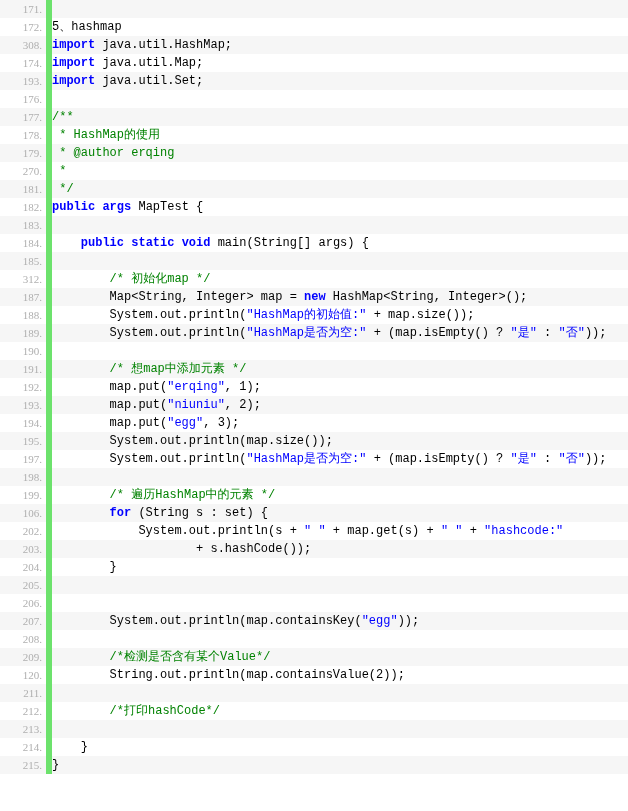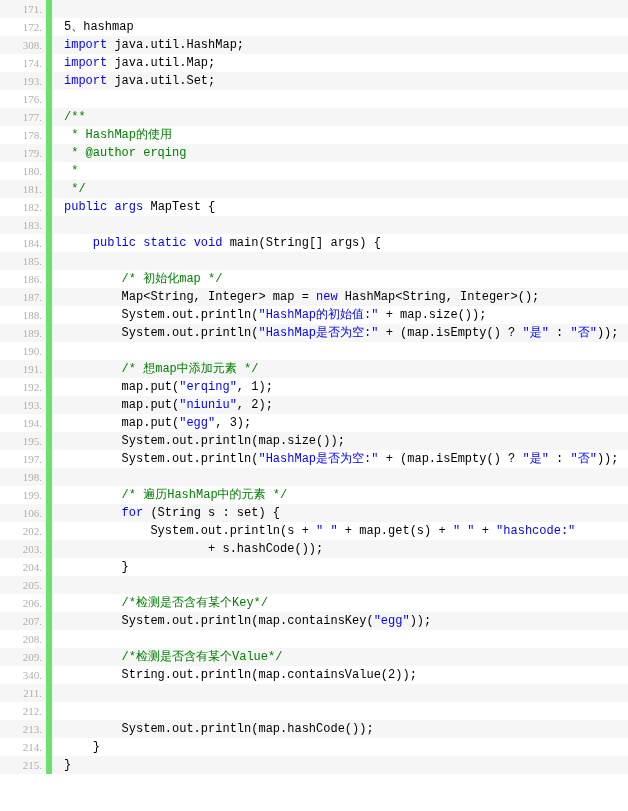--- a/index.html
+++ b/index.html
@@ -3,22 +3,22 @@
 <meta charset="utf-8">
 <style>
 * { margin: 0; padding: 0; box-sizing: border-box; }
 body { font-family: Consolas, "Courier New", monospace; font-size: 12px; background: #fff; width: 628px; }
 .code-container { display: flex; flex-direction: column; }
 .line { display: flex; align-items: stretch; min-height: 18px; line-height: 18px; }
 .line:nth-child(odd) { background: #f6f6f6; }
 .line:nth-child(even) { background: #fff; }
 .gutter { width: 46px; text-align: right; padding-right: 4px; color: #afafaf; font-size: 11px; user-select: none; flex-shrink: 0; font-family: Liberation Serif, serif; }
 .marker { width: 6px; background: #6ce26c; flex-shrink: 0; }
-.content { padding-left: 12px; white-space: pre; color: #000; }
-.kw { color: #0000ff; font-weight: normal; }
+.content { white-space: pre; color: #000; }
+.kw { color: #0000ff; font-weight: bold; }
 .str { color: #0000ff; }
 .cm { color: #008200; }
 .pl { color: #000; }
 .num { color: #000; }
 </style>
 </head>
 <body>
 
 <div class="code-container">
     <div class="line">
@@ -60,21 +60,21 @@
       <div class="gutter">178.</div>
       <div class="marker"></div>
       <div class="content"><span class="cm"> * HashMap的使用</span></div>
     </div>
     <div class="line">
       <div class="gutter">179.</div>
       <div class="marker"></div>
       <div class="content"><span class="cm"> * @author erqing</span></div>
     </div>
     <div class="line">
-      <div class="gutter">180.</div>
+      <div class="gutter">270.</div>
       <div class="marker"></div>
       <div class="content"><span class="cm"> * </span></div>
     </div>
     <div class="line">
       <div class="gutter">181.</div>
       <div class="marker"></div>
       <div class="content"><span class="cm"> */</span></div>
     </div>
     <div class="line">
       <div class="gutter">182.</div>
@@ -90,21 +90,21 @@
       <div class="gutter">184.</div>
       <div class="marker"></div>
       <div class="content"><span class="pl">    </span><span class="kw">public</span><span class="pl"> </span><span class="kw">static</span><span class="pl"> </span><span class="kw">void</span><span class="pl"> main(String[] args) {</span></div>
     </div>
     <div class="line">
       <div class="gutter">185.</div>
       <div class="marker"></div>
       <div class="content"><span class="pl"> </span></div>
     </div>
     <div class="line">
-      <div class="gutter">186.</div>
+      <div class="gutter">312.</div>
       <div class="marker"></div>
       <div class="content"><span class="pl">        </span><span class="cm">/* 初始化map */</span></div>
     </div>
     <div class="line">
       <div class="gutter">187.</div>
       <div class="marker"></div>
       <div class="content"><span class="pl">        Map&lt;String, Integer&gt; map = </span><span class="kw">new</span><span class="pl"> HashMap&lt;String, Integer&gt;();</span></div>
     </div>
     <div class="line">
       <div class="gutter">188.</div>
@@ -182,55 +182,55 @@
       <div class="content"><span class="pl">        }</span></div>
     </div>
     <div class="line">
       <div class="gutter">205.</div>
       <div class="marker"></div>
       <div class="content"><span class="pl"> </span></div>
     </div>
     <div class="line">
       <div class="gutter">206.</div>
       <div class="marker"></div>
-      <div class="content"><span class="pl">        </span><span class="cm">/*检测是否含有某个Key*/</span></div>
+      <div class="content"><span class="pl">        </span></div>
     </div>
     <div class="line">
       <div class="gutter">207.</div>
       <div class="marker"></div>
       <div class="content"><span class="pl">        System.out.println(map.containsKey(</span><span class="str">"egg"</span><span class="pl">));</span></div>
     </div>
     <div class="line">
       <div class="gutter">208.</div>
       <div class="marker"></div>
       <div class="content"><span class="pl"> </span></div>
     </div>
     <div class="line">
       <div class="gutter">209.</div>
       <div class="marker"></div>
       <div class="content"><span class="pl">        </span><span class="cm">/*检测是否含有某个Value*/</span></div>
     </div>
     <div class="line">
-      <div class="gutter">340.</div>
+      <div class="gutter">120.</div>
       <div class="marker"></div>
       <div class="content"><span class="pl">        String.out.println(map.containsValue(</span><span class="num">2</span><span class="pl">));</span></div>
     </div>
     <div class="line">
       <div class="gutter">211.</div>
       <div class="marker"></div>
       <div class="content"><span class="pl"> </span></div>
     </div>
     <div class="line">
       <div class="gutter">212.</div>
       <div class="marker"></div>
+      <div class="content"><span class="pl">        </span><span class="cm">/*打印hashCode*/</span></div>
     </div>
     <div class="line">
       <div class="gutter">213.</div>
       <div class="marker"></div>
-      <div class="content"><span class="pl">        System.out.println(map.hashCode());</span></div>
     </div>
     <div class="line">
       <div class="gutter">214.</div>
       <div class="marker"></div>
       <div class="content"><span class="pl">    }</span></div>
     </div>
     <div class="line">
       <div class="gutter">215.</div>
       <div class="marker"></div>
       <div class="content"><span class="pl">}</span></div>

